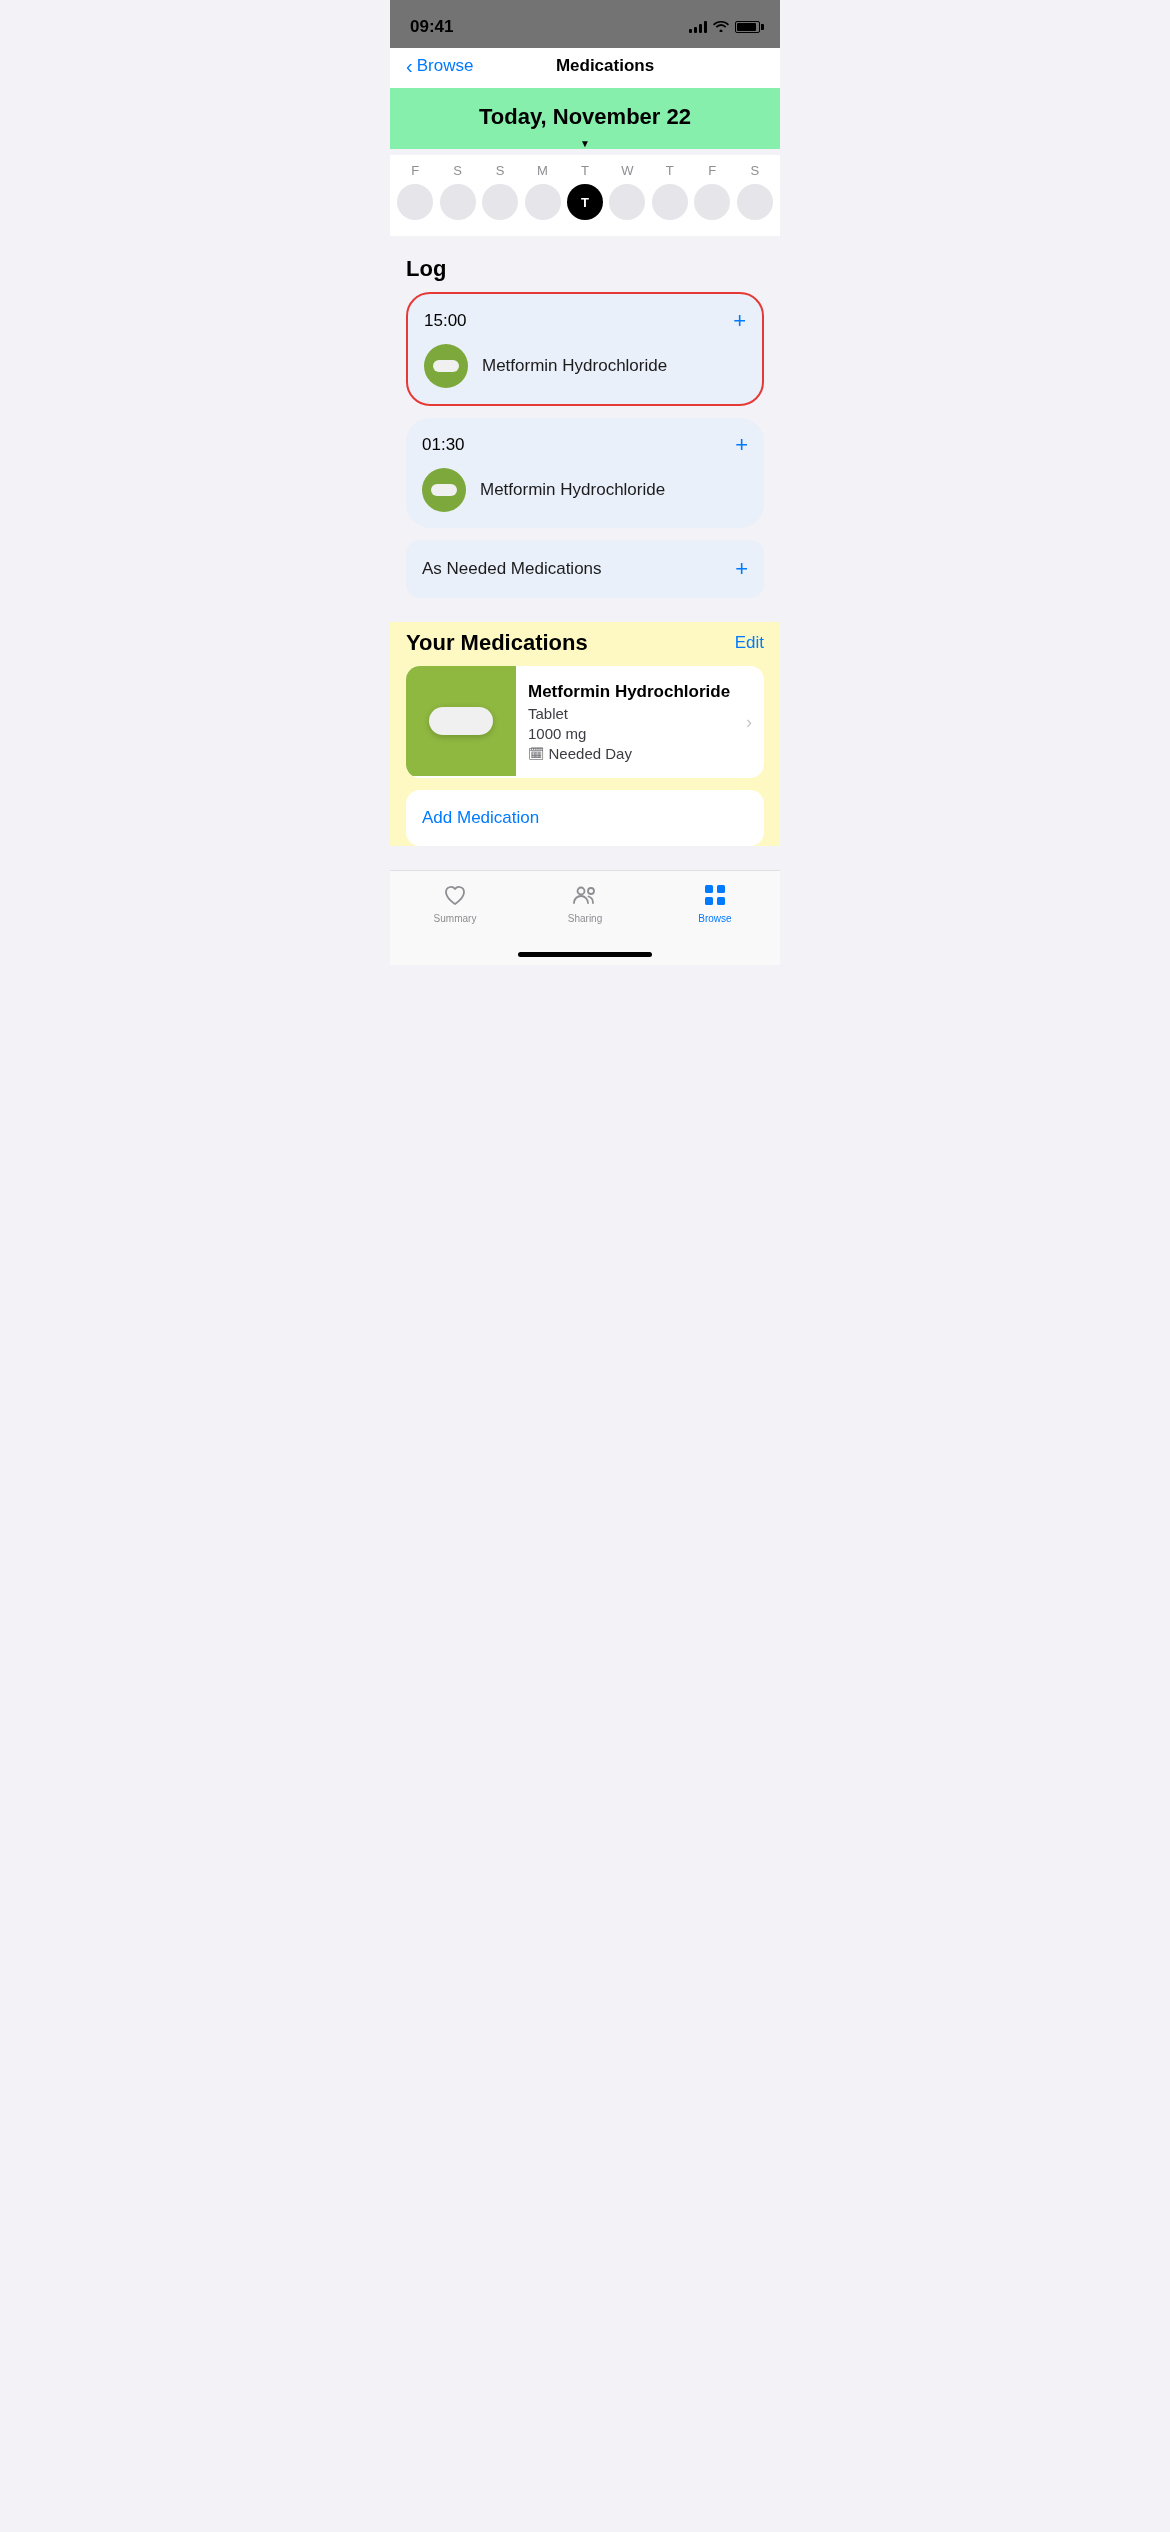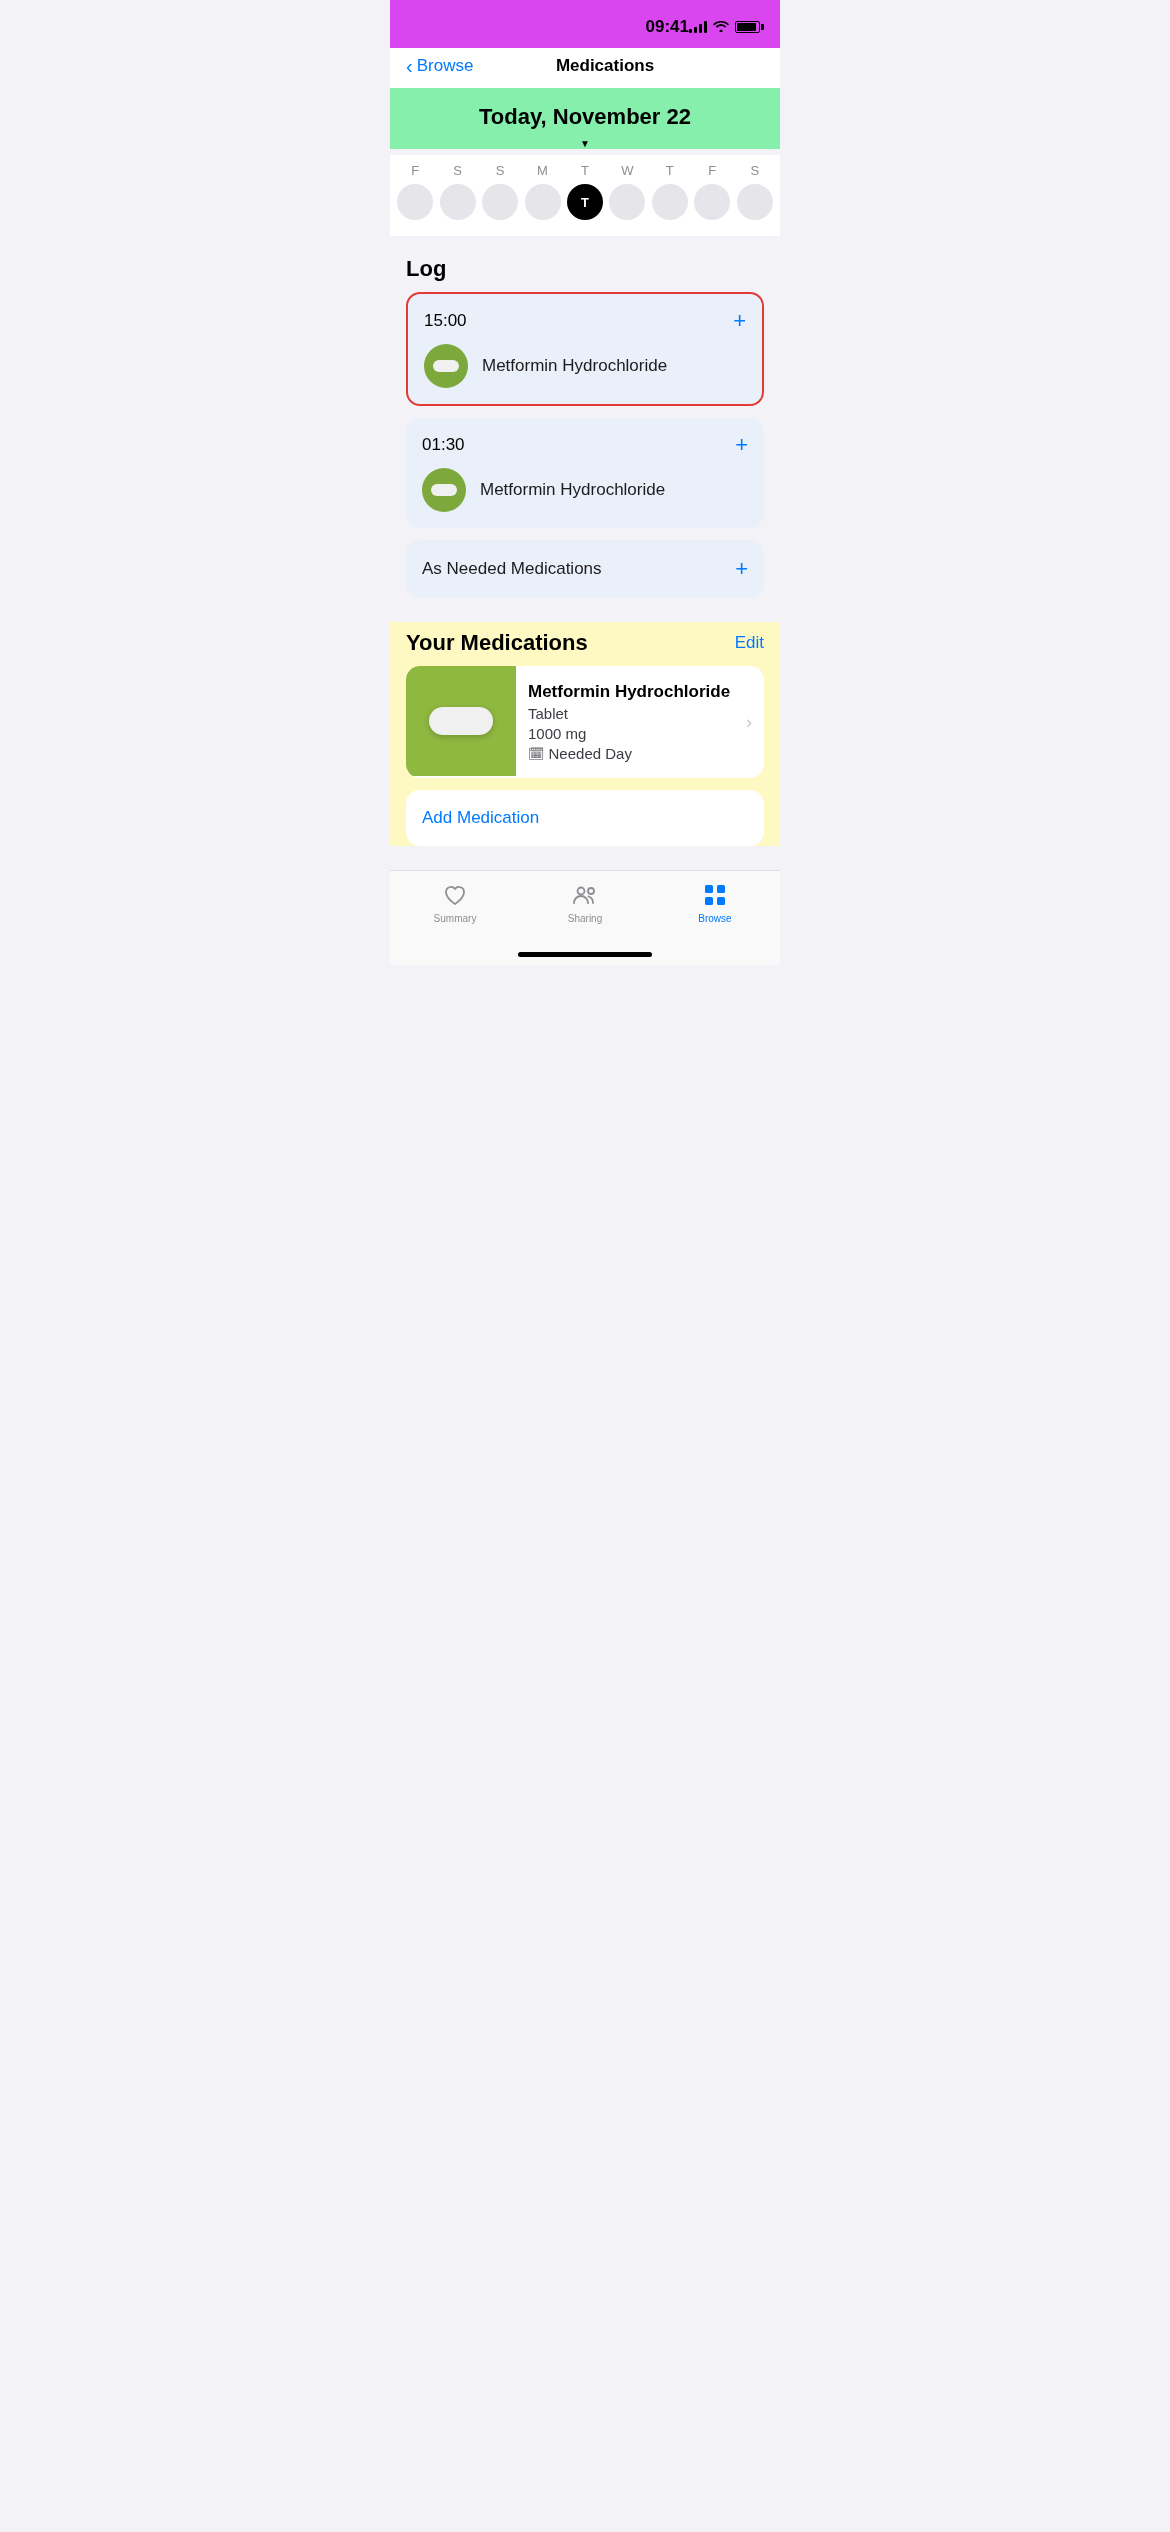--- a/index.html
+++ b/index.html
@@ -10,23 +10,23 @@
       background: #f2f2f7;
       max-width: 390px;
       margin: 0 auto;
       min-height: 100vh;
       position: relative;
       overflow-x: hidden;
     }
 
     
     .status-bar {
-      background: #d946ef;
-      display: flex;
-      justify-content: flex-end;
+      background: #737373;
+      display: flex;
+      justify-content: space-between;
       align-items: center;
       padding: 14px 20px 8px;
       height: 48px;
     }
 
     .status-time {
       font-size: 17px;
       font-weight: 600;
       color: #000;
     }
@@ -195,21 +195,21 @@
     .section-title {
       font-size: 22px;
       font-weight: 700;
       color: #000;
       padding: 20px 16px 10px;
     }
 
     
     .log-card {
       background: #eaf0f9;
-      border-radius: 14px;
+      border-radius: 24px;
       margin: 0 16px 12px;
       padding: 16px;
       position: relative;
     }
 
     .log-card.highlighted {
       border: 2.5px solid #e53935;
     }
 
     .log-time-row {

